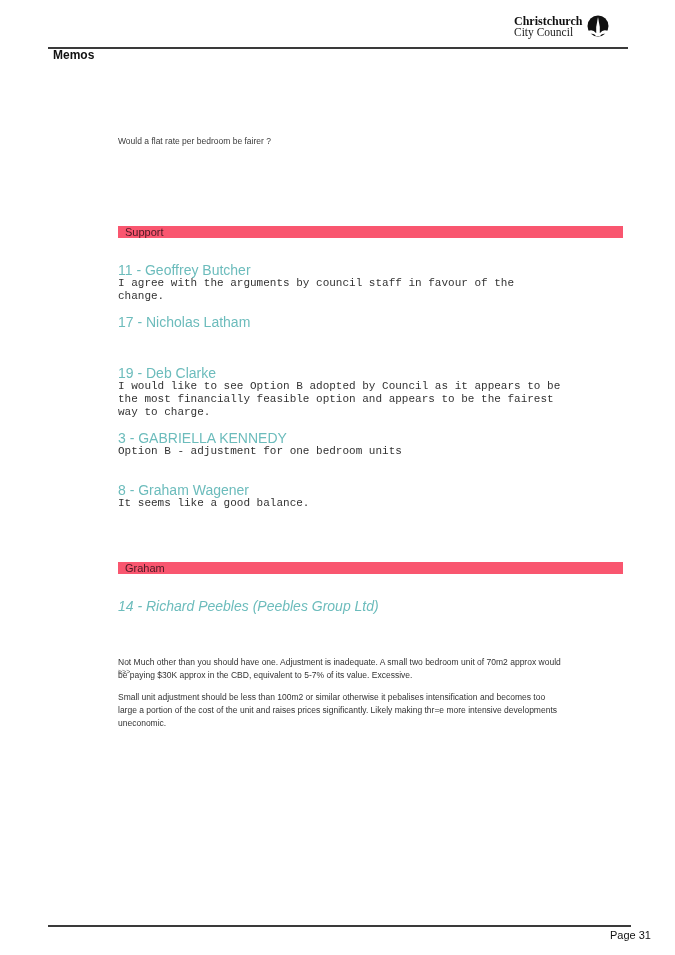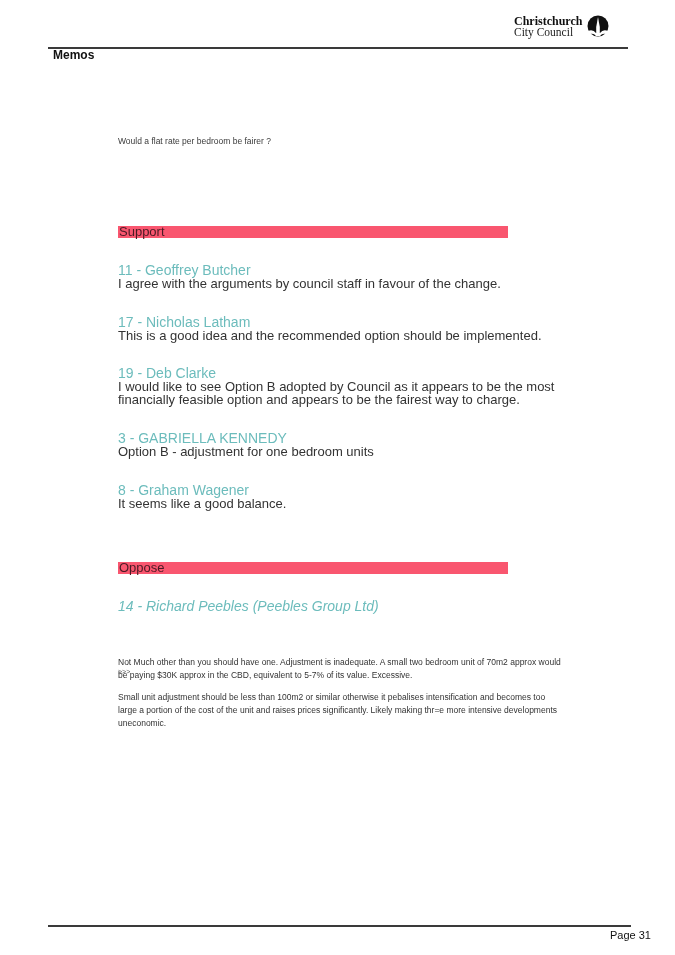--- a/index.html
+++ b/index.html
@@ -61,43 +61,44 @@
     .question {
       position: absolute;
       left: 118px;
       top: 136px;
       font-size: 8.5px;
       color: #3a3a3a;
     }
     .section-bar {
       position: absolute;
       left: 118px;
-      width: 390px;
+      width: 505px;
       height: 12px;
       background: #f9566f;
-      font-size: 13px;
+      font-size: 11px;
       line-height: 12px;
       color: #4a1a24;
-      padding-left: 1px;
+      padding-left: 7px;
       box-sizing: border-box;
     }
     .entry {
       position: absolute;
       left: 118px;
       width: 445px;
     }
     .entry-name {
       font-size: 14px;
       color: #6cbcbc;
       line-height: 13px;
     }
     .entry-text {
-      font-size: 13px;
+      font-size: 11px;
       color: #333333;
       line-height: 13px;
+      font-family: Liberation Mono, monospace;
     }
     .para {
       position: absolute;
       left: 118px;
       width: 445px;
       font-size: 8.5px;
       line-height: 13px;
       color: #333333;
     }
     .sep {
@@ -145,39 +146,38 @@
 
 <div class="section-bar" style="top:226px;">Support</div>
 
 <div class="entry" style="top:264px;">
   <div class="entry-name">11 - Geoffrey Butcher</div>
   <div class="entry-text">I agree with the arguments by council staff in favour of the change.</div>
 </div>
 
 <div class="entry" style="top:316px;">
   <div class="entry-name">17 - Nicholas Latham</div>
-  <div class="entry-text">This is a good idea and the recommended option should be implemented.</div>
 </div>
 
 <div class="entry" style="top:367px;">
   <div class="entry-name">19 - Deb Clarke</div>
   <div class="entry-text">I would like to see Option B adopted by Council as it appears to be the most financially feasible option and appears to be the fairest way to charge.</div>
 </div>
 
 <div class="entry" style="top:432px;">
   <div class="entry-name">3 - GABRIELLA KENNEDY</div>
   <div class="entry-text">Option B - adjustment for one bedroom units</div>
 </div>
 
 <div class="entry" style="top:484px;">
   <div class="entry-name">8 - Graham Wagener</div>
   <div class="entry-text">It seems like a good balance.</div>
 </div>
 
-<div class="section-bar" style="top:562px;">Oppose</div>
+<div class="section-bar" style="top:562px;">Graham</div>
 
 <div class="entry" style="top:600px;font-style:italic;">
   <div class="entry-name">14 - Richard Peebles (Peebles Group Ltd)</div>
 </div>
 
 <div class="para" style="top:656px;">Not Much other than you should have one. Adjustment is inadequate. A small two bedroom unit of 70m2 approx would be paying $30K approx in the CBD, equivalent to 5-7% of its value. Excessive.</div>
 
 <div class="sep" style="top:668px;">&gt;&gt;&gt;</div>
 
 <div class="para" style="top:691px;">Small unit adjustment should be less than 100m2 or similar otherwise it pebalises intensification and becomes too large a portion of the cost of the unit and raises prices significantly. Likely making thr=e more intensive developments uneconomic.</div>

